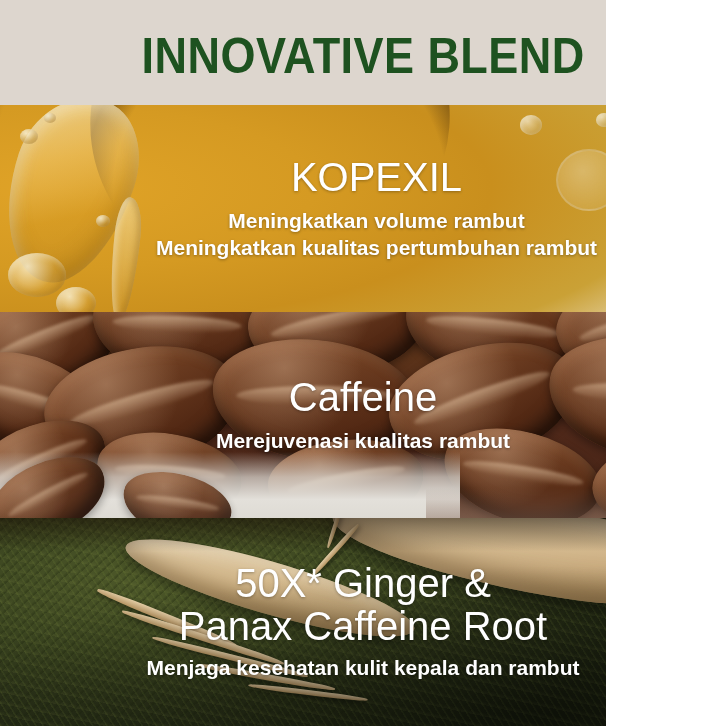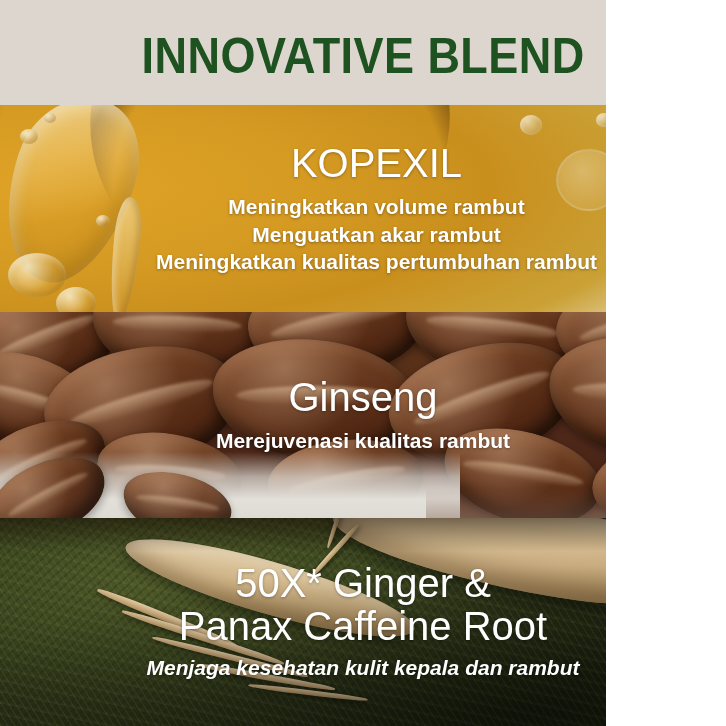--- a/index.html
+++ b/index.html
@@ -231,21 +231,21 @@
   }
   .tendril {
     position: absolute;
     background: linear-gradient(180deg, #e3cda6, #b3915f);
     border-radius: 40%;
     box-shadow: 0 2px 5px rgba(0,0,0,0.45);
   }
 
   
   .stack { display: flex; flex-direction: column; align-items: center; }
-  .t-gap-1 { margin-top: 7px; font-style: italic; }
+  .t-gap-1 { margin-top: 7px; }
   .t-gap-2 { margin-top: 9px; }
 </style>
 </head>
 <body>
 
 <div id="poster">
 
   <div class="header-band">
     <div class="header-title">INNOVATIVE BLEND</div>
   </div>
@@ -268,21 +268,20 @@
       <div class="bubble pale" style="left:688px; top:122px; width:18px; height:17px;"></div>
       <div class="bubble pale" style="left:616px; top:186px; width:34px; height:22px;"></div>
       <div class="bubble pale" style="left:690px; top:178px; width:22px; height:20px;"></div>
       <div class="bubble pale" style="left:520px; top:10px;  width:22px; height:20px;"></div>
       <div class="bubble pale" style="left:596px; top:8px;   width:16px; height:14px;"></div>
     </div>
     <div class="panel-text">
       <div class="stack">
         <div class="panel-title">KOPEXIL</div>
         <div class="panel-line t-gap-2">Meningkatkan volume rambut</div>
-        <div class="panel-line">Menguatkan akar rambut</div>
         <div class="panel-line">Meningkatkan kualitas pertumbuhan rambut</div>
       </div>
     </div>
   </section>
 
   <section class="panel" id="panel-coffee">
     <div class="panel-art">
       <div class="coffee-base"></div>
       <div class="bean" style="left:-30px; top:-18px; width:150px; height:96px;  transform:rotate(-16deg);"></div>
       <div class="bean" style="left:92px;  top:-34px; width:170px; height:100px; transform:rotate(8deg);"></div>
@@ -299,21 +298,21 @@
       <div class="bean" style="left:268px; top:128px; width:156px; height:86px;  transform:rotate(-5deg);"></div>
       <div class="bean" style="left:442px; top:120px; width:160px; height:90px;  transform:rotate(15deg);"></div>
       <div class="bean" style="left:592px; top:126px; width:150px; height:86px;  transform:rotate(-11deg);"></div>
       <div class="coffee-table"></div>
       <div class="coffee-table-right"></div>
       <div class="bean" style="left:-10px; top:150px; width:118px; height:70px;  transform:rotate(-22deg); opacity:0.96;"></div>
       <div class="bean" style="left:122px; top:162px; width:110px; height:62px;  transform:rotate(14deg); opacity:0.92;"></div>
     </div>
     <div class="panel-text">
       <div class="stack">
-        <div class="panel-title">Ginseng</div>
+        <div class="panel-title">Caffeine</div>
         <div class="panel-line t-gap-2">Merejuvenasi kualitas rambut</div>
       </div>
     </div>
   </section>
 
   <section class="panel" id="panel-ginseng">
     <div class="panel-art">
       <div class="moss-base"></div>
       <div class="moss-tex"></div>
       <div class="ginseng-root"></div>

